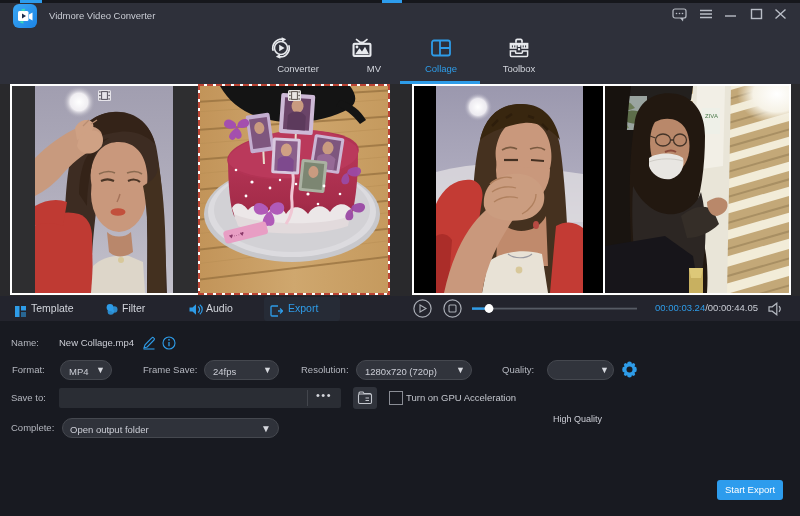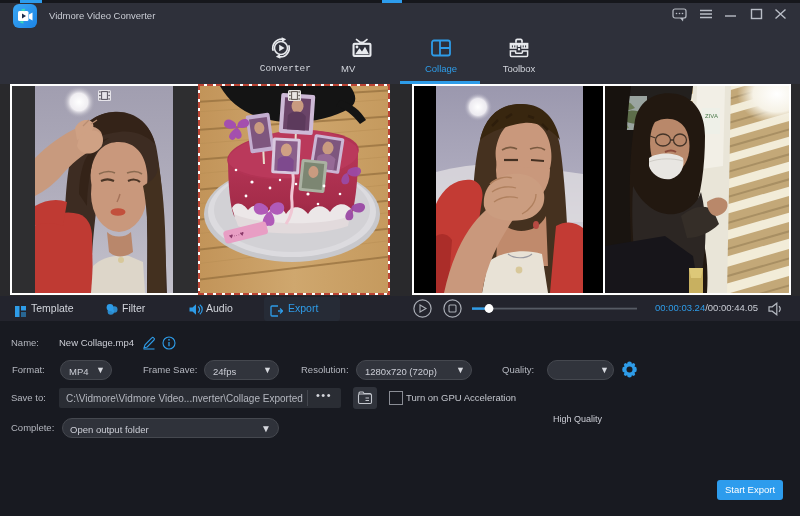--- a/index.html
+++ b/index.html
@@ -48,31 +48,31 @@
 <div class="abs" style="left:269px;top:36px;">
 <svg width="24" height="24" viewBox="0 0 24 24" fill="none" stroke="#e8eaee">
 <path d="M4.2 14.8 A9 9 0 0 1 13.2 3.1" stroke-width="1.7"></path>
 <path d="M19.8 9.2 A9 9 0 0 1 10.8 20.9" stroke-width="1.7"></path>
 <path d="M12.6 1.2 L17.2 3.3 L13.1 6.0 Z" fill="#e8eaee" stroke="none"></path>
 <path d="M11.4 22.8 L6.8 20.7 L10.9 18.0 Z" fill="#e8eaee" stroke="none"></path>
 <circle cx="12" cy="12" r="6.5" stroke-width="1.5"></circle>
 <path d="M10.2 8.8 L15.6 12 L10.2 15.2 Z" fill="#e8eaee" stroke="none"></path>
 </svg>
 </div>
-<div class="abs tablabel" style="left:251px;top:63px;width:60px;text-align:right;font-family:Liberation Mono, monospace;">Converter</div>
+<div class="abs tablabel" style="left:268px;top:63px;width:60px;text-align:center;">Converter</div>
 <div class="abs" style="left:350px;top:36px;">
 <svg width="24" height="24" viewBox="0 0 24 24">
 <path d="M6 3.2 L11 7 M17.5 3.2 L12.5 7 M10.5 6.2 L13.5 6.2" stroke="#e8eaee" stroke-width="1.6" fill="none"></path>
 <rect x="2.5" y="6.8" width="19" height="14.2" rx="2" fill="#e8eaee"></rect>
 <rect x="4.6" y="8.9" width="14.8" height="10" fill="#2e303a"></rect>
 <path d="M5.2 18.2 L9.5 12.2 L12 15.4 L15 10.8 L19 18.2 Z" fill="#e8eaee"></path>
 <circle cx="7" cy="11" r="1.4" fill="#e8eaee"></circle>
 </svg>
 </div>
-<div class="abs tablabel" style="left:341px;top:63px;width:40px;text-align:left;">MV</div>
+<div class="abs tablabel" style="left:341px;top:63px;width:40px;text-align:right;">MV</div>
 <div class="abs" style="left:429px;top:36px;">
 <svg width="24" height="24" viewBox="0 0 24 24" fill="none" stroke="#2e9ce8">
 <rect x="3" y="4.5" width="18" height="15" rx="2" stroke-width="1.8"></rect>
 <path d="M11 4.5 V19.5 M11 12 H21" stroke-width="1.8"></path>
 </svg>
 </div>
 <div class="abs tablabel" style="left:411px;top:63px;width:60px;text-align:center;color:#2e9ce8;">Collage</div>
 <div class="abs" style="left:507px;top:36px;">
 <svg width="24" height="24" viewBox="0 0 24 24" fill="none" stroke="#e8eaee">
 <path d="M9 6.8 V4.6 A1.2 1.2 0 0 1 10.2 3.4 H13.8 A1.2 1.2 0 0 1 15 4.6 V6.8" stroke-width="1.7"></path>
@@ -528,21 +528,20 @@
   <span style="position:absolute;right:4px;top:4px;color:#d6d8de;font-size:9px;">▼</span>
 </div>
 <div class="abs" style="left:621px;top:361px;">
 <svg width="17" height="17" viewBox="0 0 17 17" fill="#2e9ce8">
 <path d="M8.5 0.5 L10.3 1 L10.9 2.8 L12.9 2.1 L14.2 3.4 L13.5 5.4 L15.3 6.2 L15.8 8.5 L15.3 10.8 L13.5 11.6 L14.2 13.6 L12.9 14.9 L10.9 14.2 L10.3 16 L8.5 16.5 L6.7 16 L6.1 14.2 L4.1 14.9 L2.8 13.6 L3.5 11.6 L1.7 10.8 L1.2 8.5 L1.7 6.2 L3.5 5.4 L2.8 3.4 L4.1 2.1 L6.1 2.8 L6.7 1 Z"></path>
 <circle cx="8.5" cy="8.5" r="3" fill="#191b21"></circle>
 </svg>
 </div>
 <div class="abs formlabel" style="left:11px;top:392px;">Save to:</div>
 <div class="abs" style="left:59px;top:388px;width:282px;height:20px;background:#2a2d34;border-radius:2px;">
-  <span style="position:absolute;left:7px;top:4.5px;font-size:10px;color:#b4b7bf;white-space:nowrap;">C:\Vidmore\Vidmore Video...nverter\Collage Exported</span>
   <div style="position:absolute;left:248px;top:2px;width:1px;height:16px;background:#43464d;"></div>
   <span style="position:absolute;left:257px;top:1px;font-size:11px;color:#d6d8de;letter-spacing:1.5px;">•••</span>
 </div>
 <div class="abs" style="left:353px;top:387px;width:24px;height:22px;background:#30333b;border-radius:3px;">
 <svg width="24" height="22" viewBox="0 0 24 22" fill="none" stroke="#c3c6cd" stroke-width="1.1">
 <path d="M6 7 V6 A1 1 0 0 1 7 5 H10 L11 6.5 H17 A1 1 0 0 1 18 7.5"></path>
 <rect x="5.5" y="7" width="13" height="9.5" rx="1.2"></rect>
 <path d="M12.5 11 H16 M12.5 13.5 H16"></path>
 </svg>
 </div>

